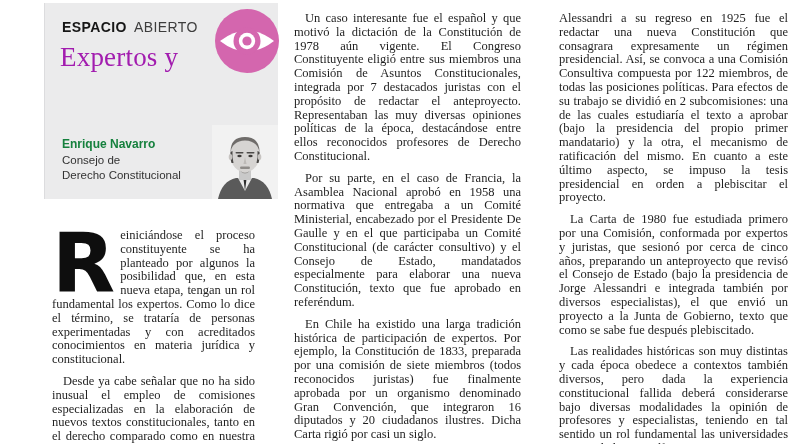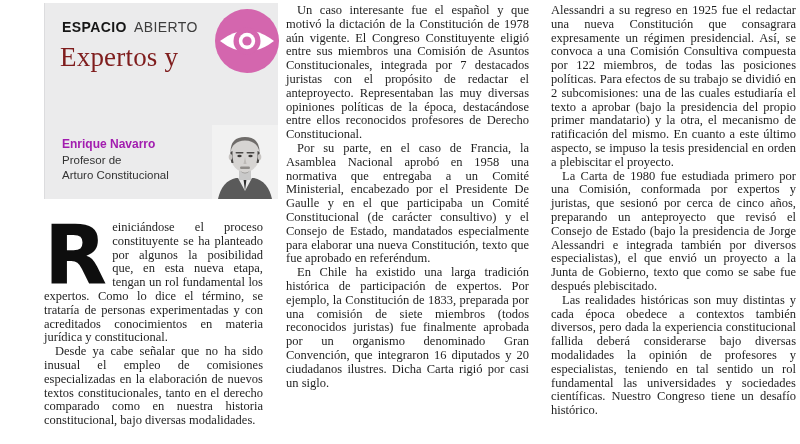--- a/index.html
+++ b/index.html
@@ -7,33 +7,33 @@
         font-family:"Liberation Serif", serif;}
 
   
   .masthead{position:absolute;left:44px;top:3px;width:233px;height:196px;
             background:#ebebec;border-left:1px solid #dcdcde;}
   .kicker{position:absolute;left:17px;top:16px;font-family:"Liberation Sans", sans-serif;
           font-size:14px;letter-spacing:.4px;color:#161616;white-space:nowrap;}
   .kicker .k-bold{font-weight:bold;}
   .kicker .k-light{font-weight:normal;color:#3d3d3d;margin-left:3px;}
   .headline{position:absolute;left:15px;top:40px;font-size:27px;line-height:29px;
-            color:#7f1d1d;letter-spacing:.2px;}
+            color:#a21caf;letter-spacing:.2px;}
   .author-name{position:absolute;left:17px;top:134px;font-family:"Liberation Sans", sans-serif;
-               font-weight:bold;font-size:12px;color:#a21caf;}
+               font-weight:bold;font-size:12px;color:#15803d;}
   .author-role{position:absolute;left:17px;top:150px;font-family:"Liberation Sans", sans-serif;
                font-size:11.5px;line-height:14.5px;color:#333;}
 
   .badge{position:absolute;left:170px;top:6px;width:64px;height:64px;}
   .photo{position:absolute;left:167px;top:122px;width:66px;height:74px;}
 
   
   .col{position:absolute;top:4px;font-size:12.5px;line-height:13.8px;text-align:justify;
        color:#1e1e1e;}
-  .col p{margin:0;}
+  .col p{margin:8px;}
   .col p.indent{text-indent:11px;}
   #col1{left:44px;top:221px;width:219px;}
   #col2{left:286px;width:243px;}
   #col3{left:551px;width:245px;}
   .dropcap{float:left;font-family:"DejaVu Sans", sans-serif;font-weight:bold;
            font-size:82px;line-height:62px;margin:4px 7px 0 0;color:#0e0e0e;
            letter-spacing:-2px;}
 </style>
 </head>
 <body>
@@ -47,22 +47,22 @@
       <span class="k-light">ABIERTO</span>
     </div>
 
     <div class="headline">
       <div>Expertos y</div>
     </div>
 
     <div class="author-name">Enrique Navarro</div>
 
     <div class="author-role">
-      <div>Profesor de</div>
-      <div>Arturo Constitucional</div>
+      <div>Consejo de</div>
+      <div>Derecho Constitucional</div>
     </div>
 
     <div class="badge">
       <svg width="64" height="64" viewBox="0 0 64 64">
         <circle cx="32" cy="32" r="32" fill="#d466ae"></circle>
         <path d="M5 32 Q32 11 59 32 Q32 53 5 32 Z" fill="#ffffff"></path>
         <circle cx="32" cy="32" r="13.5" fill="#d466ae"></circle>
         <circle cx="32" cy="32" r="8.2" fill="#ffffff"></circle>
         <circle cx="32" cy="32" r="4.6" fill="#d466ae"></circle>
       </svg>

